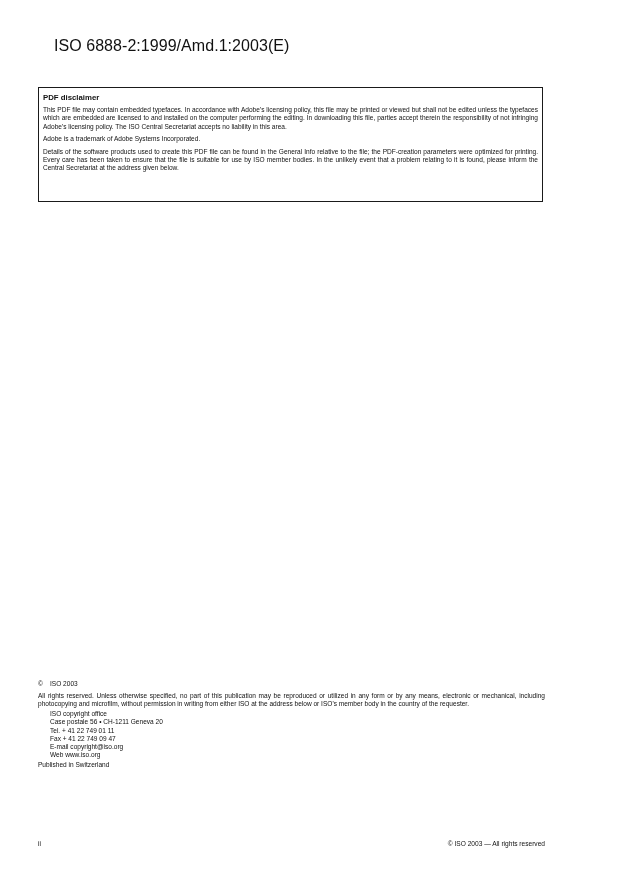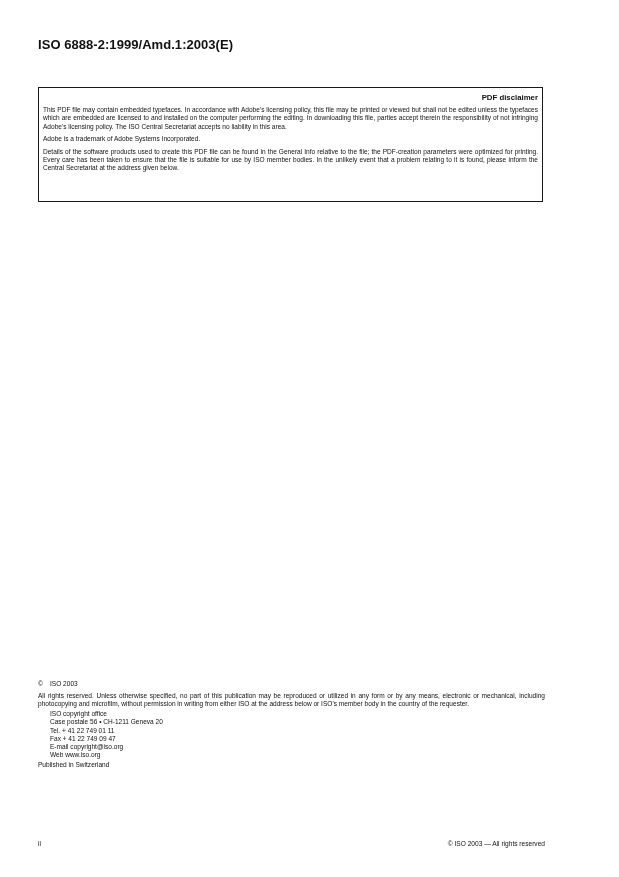--- a/index.html
+++ b/index.html
@@ -10,40 +10,40 @@
     body {
       width: 619px;
       height: 877px;
       position: relative;
       overflow: hidden;
       font-family: "Liberation Sans", sans-serif;
       color: #111111;
     }
     .doc-header {
       position: absolute;
-      left: 38px;
+      left: 54px;
       top: 37px;
-      font-size: 13px;
-      font-weight: bold;
+      font-size: 16px;
+      font-weight: normal;
       letter-spacing: 0.05px;
     }
     .disclaimer-box {
       position: absolute;
       left: 38px;
       top: 87px;
       width: 505px;
       height: 115px;
       border: 1.3px solid #1a1a1a;
       box-sizing: border-box;
       padding: 5px 4px 0 4px;
       font-size: 6.55px;
       line-height: 8.3px;
     }
     .disclaimer-title {
-      text-align: right;
+      text-align: left;
       font-weight: bold;
       font-size: 7.8px;
       line-height: 9px;
       margin-bottom: 4px;
     }
     .disclaimer-box p {
       margin: 0 0 4.2px 0;
       text-align: justify;
       text-align-last: left;
     }

